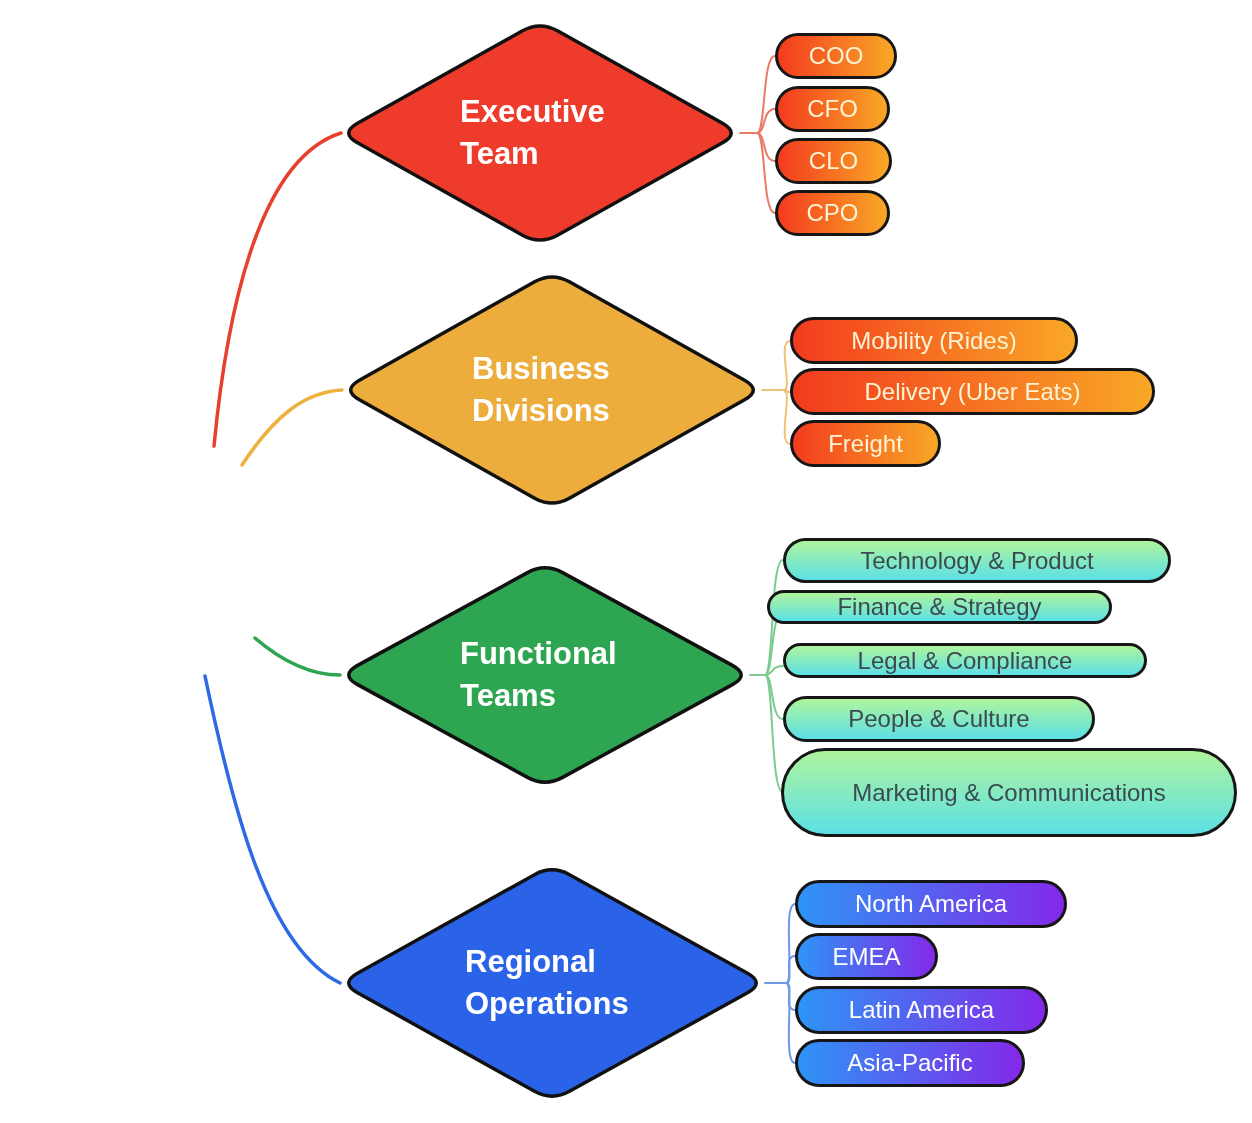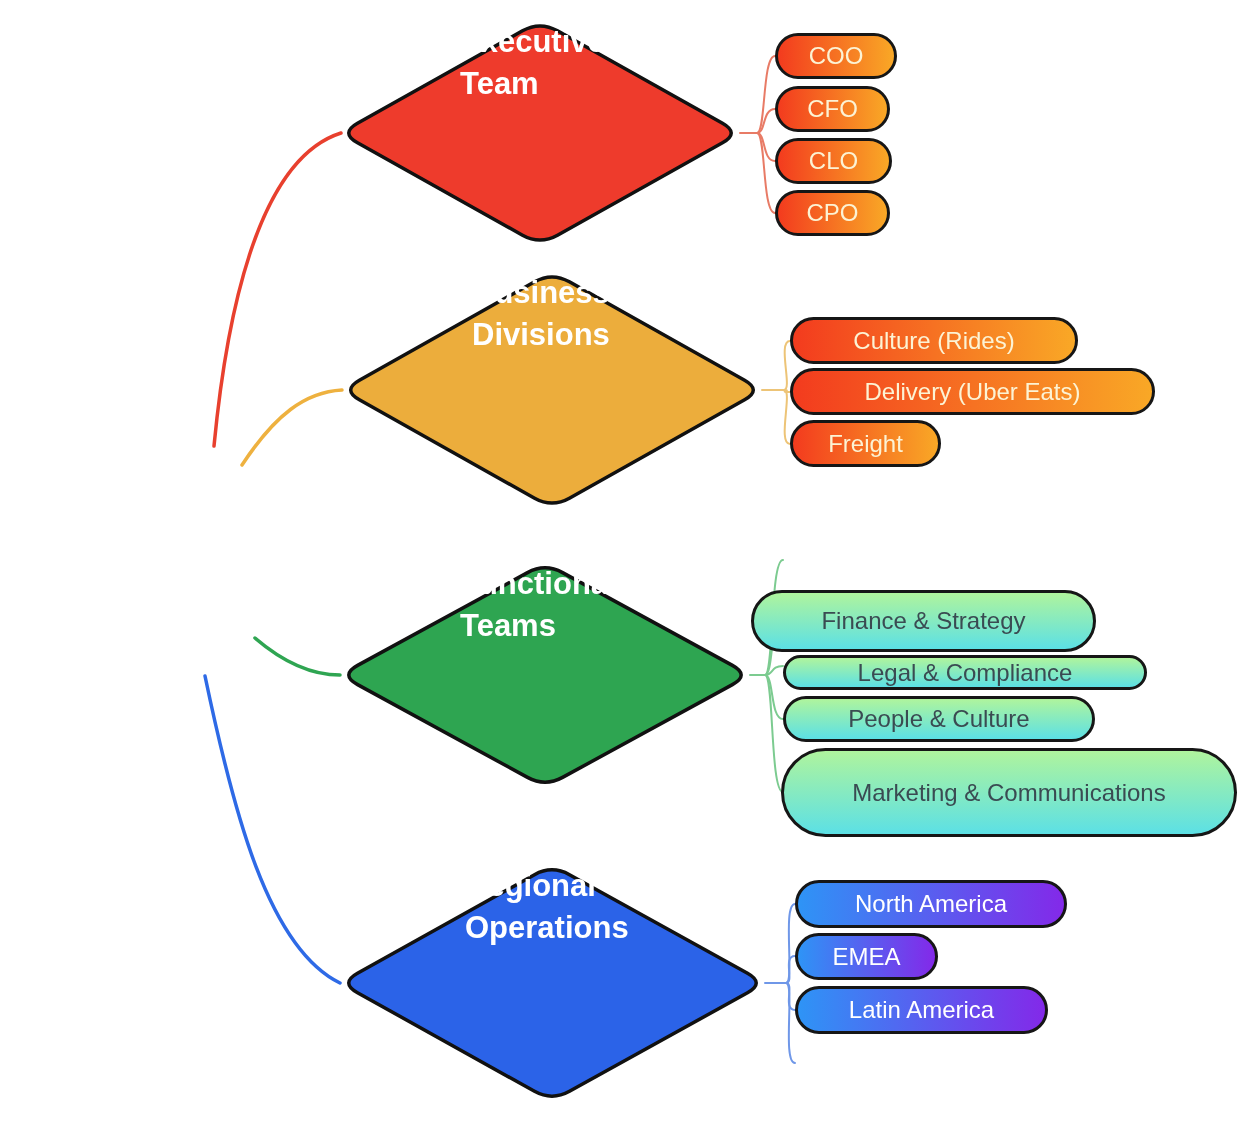--- a/index.html
+++ b/index.html
@@ -2,21 +2,21 @@
 <html><head>
 <meta charset="utf-8">
 <style>
   html,body { margin:0; padding:0; background:#ffffff; }
   body { width:1252px; height:1123px; font-family:"Liberation Sans", sans-serif; }
   .canvas { position:relative; width:1252px; height:1123px; overflow:hidden; background:#ffffff; }
   .layer { position:absolute; left:0; top:0; }
   .trunk { fill:none; stroke-width:3.5; stroke-linecap:round; }
   .bracket { fill:none; stroke-width:2; stroke-linecap:round; }
   .diamond { stroke:#111111; stroke-width:3.5; stroke-linejoin:round; }
-  .dlabel { position:absolute; display:flex; align-items:flex-start; justify-content:center; pointer-events:none; }
+  .dlabel { position:absolute; display:flex; align-items:center; justify-content:center; pointer-events:none; }
   .dlabel span { font-size:31px; font-weight:bold; color:#ffffff; line-height:1.35; text-align:left; }
   .pill { position:absolute; display:flex; align-items:center; justify-content:center;
           border:3px solid #161616; border-radius:50px; box-sizing:border-box;
           font-size:24px; white-space:nowrap; }
   .pill span { pointer-events:none; }
   .pill-warm   { background:linear-gradient(90deg,#f33b1e 0%,#f9a826 100%); color:#fcf3d4; }
   .pill-green  { background:linear-gradient(180deg,#aff49d 0%,#5ce0e5 100%); color:#3a4b52; }
   .pill-purple { background:linear-gradient(90deg,#2e94f6 0%,#8329e9 100%); color:#ffffff; }
   .wrap2 { max-width:330px; white-space:normal; text-align:center; line-height:1.4; }
   .ceo { position:absolute; left:22px; top:428px; width:265px; height:262px; border-radius:50%;
@@ -95,45 +95,51 @@
       <span>CFO</span>
     </div>
   <div class="pill pill-warm" style="left:775px; top:138px; width:117px; height:46px;">
       <span>CLO</span>
     </div>
   <div class="pill pill-warm" style="left:775px; top:190px; width:115px; height:46px;">
       <span>CPO</span>
     </div>
 
   <div class="pill pill-warm" style="left:790px; top:317px; width:288px; height:47px;">
-      <span>Culture (Rides)</span>
+      <span>Mobility (Rides)</span>
     </div>
   <div class="pill pill-warm" style="left:790px; top:420px; width:151px; height:47px;">
       <span>Freight</span>
     </div>
   <div class="pill pill-warm" style="left:790px; top:368px; width:365px; height:47px;">
       <span>Delivery (Uber Eats)</span>
     </div>
 
-  <div class="pill pill-green" style="left:751px; top:590px; width:345px; height:62px;">
+  <div class="pill pill-green" style="left:783px; top:538px; width:388px; height:45px;">
+      <span>Technology &amp; Product</span>
+    </div>
+  <div class="pill pill-green" style="left:767px; top:590px; width:345px; height:34px;">
       <span>Finance &amp; Strategy</span>
     </div>
-  <div class="pill pill-green" style="left:783px; top:643px; width:364px; height:35px;margin-top:12px;">
+  <div class="pill pill-green" style="left:783px; top:643px; width:364px; height:35px;">
       <span>Legal &amp; Compliance</span>
     </div>
   <div class="pill pill-green" style="left:783px; top:696px; width:312px; height:46px;">
       <span>People &amp; Culture</span>
     </div>
   <div class="pill pill-green" style="left:781px; top:748px; width:456px; height:89px;">
       <span class="wrap2">Marketing &amp; Communications</span>
     </div>
 
   <div class="pill pill-purple" style="left:795px; top:880px;  width:272px; height:48px;">
       <span>North America</span>
     </div>
   <div class="pill pill-purple" style="left:795px; top:933px;  width:143px; height:47px;">
       <span>EMEA</span>
     </div>
   <div class="pill pill-purple" style="left:795px; top:986px;  width:253px; height:48px;">
       <span>Latin America</span>
     </div>
+  <div class="pill pill-purple" style="left:795px; top:1039px; width:230px; height:48px;">
+      <span>Asia-Pacific</span>
+    </div>
 
 </div>
 
 </body></html>

